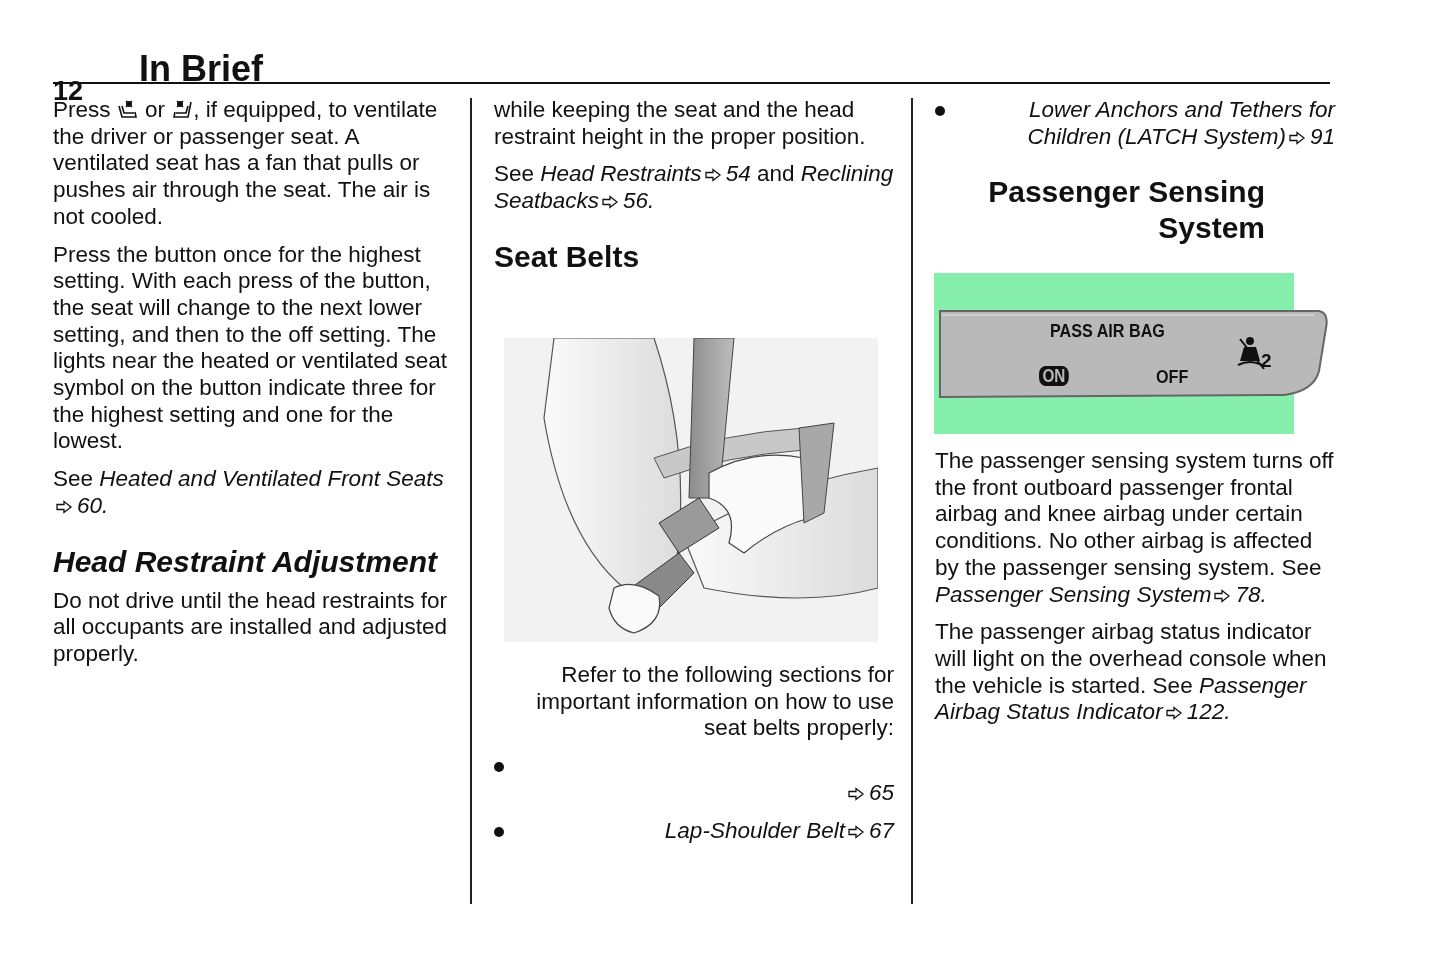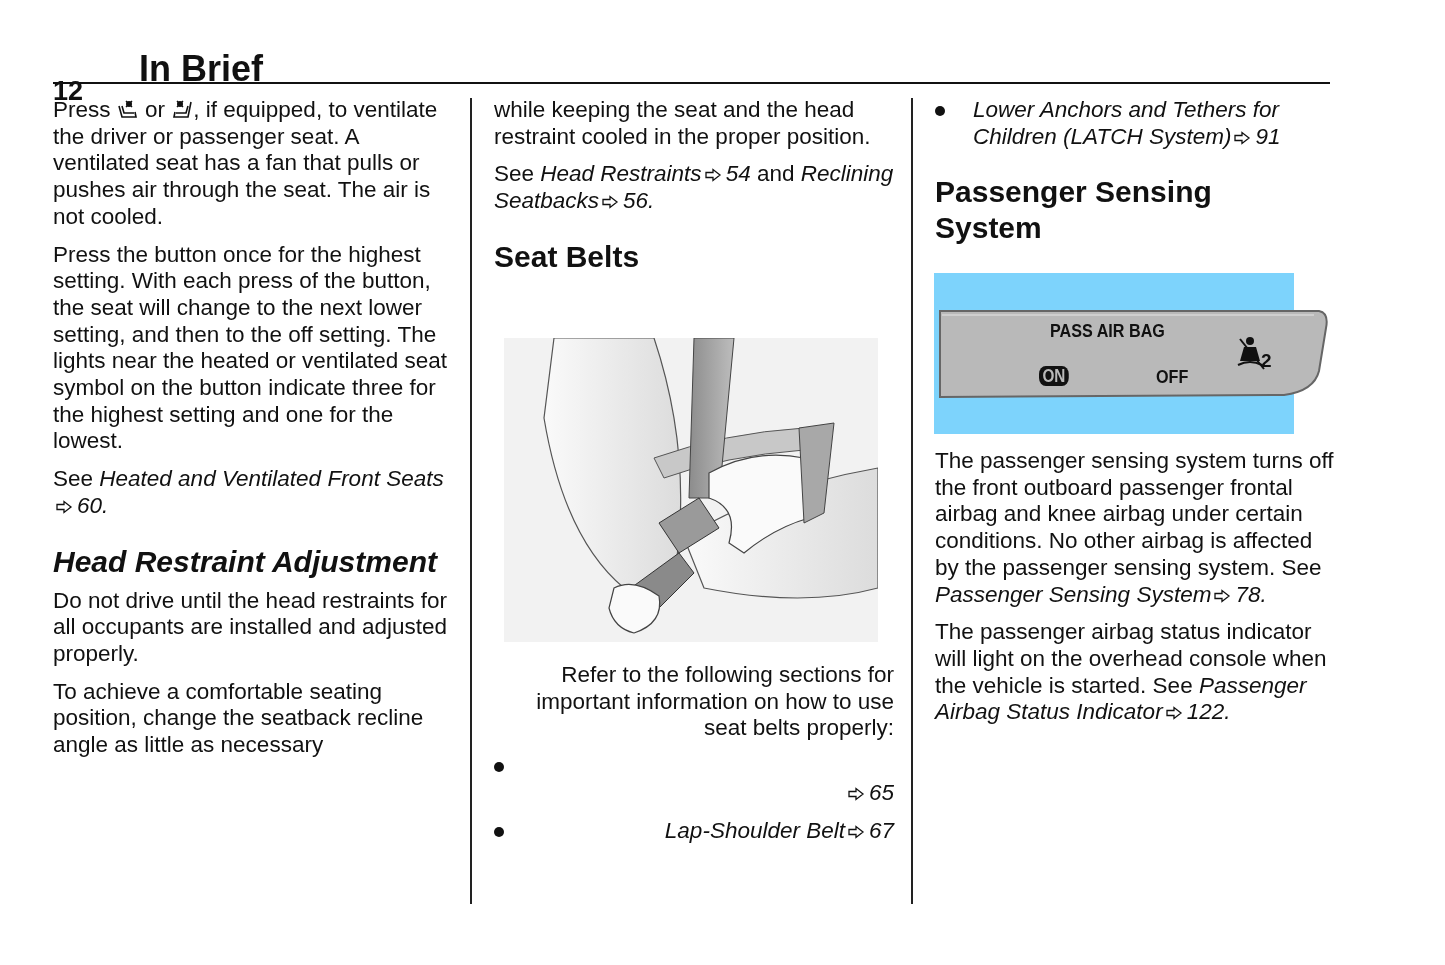--- a/index.html
+++ b/index.html
@@ -14,21 +14,21 @@
     .col { position: absolute; top: 97px; font-size: 22.5px; line-height: 26.7px; }
     .col p { margin: 0 0 11px 0; }
     .col i { font-style: italic; }
     .col h2 { font-size: 30px; line-height: 36px; margin: 0; font-weight: bold; }
     .xref { display: inline-block; width: 18px; height: 14px; vertical-align: -1px; margin: 0 4px 0 2px; }
     ul.bl { list-style: none; margin: 0; padding: 0; }
     ul.bl li { position: relative; padding-left: 38px; margin-bottom: 11px; font-style: italic; }
     ul.bl li .dot { position: absolute; left: 0; top: 9px; width: 10px; height: 10px; border-radius: 50%; background: #111; }
     .seat-ico { display: inline-block; width: 22px; height: 22px; vertical-align: -3px; }
     .illus { position: absolute; left: 504px; top: 338px; width: 374px; height: 304px; background: #f1f1f1; }
-    .panelbox { position: absolute; left: 934px; top: 273px; width: 360px; height: 161px; background: #7dd3fc; }
+    .panelbox { position: absolute; left: 934px; top: 273px; width: 360px; height: 161px; background: #86efac; }
   </style>
 </head>
 <body>
 
 <div class="header">
   <span class="pg">12</span>
   <span class="sec">In Brief</span>
 </div>
 
 <div class="divider" style="left:470px"></div>
@@ -47,25 +47,24 @@
       </svg><span>, if equipped, to ventilate the driver or passenger seat. A ventilated seat has a fan that pulls or pushes air through the seat. The air is not cooled.</span>
   </p>
   <p>Press the button once for the highest setting. With each press of the button, the seat will change to the next lower setting, and then to the off setting. The lights near the heated or ventilated seat symbol on the button indicate three for the highest setting and one for the lowest.</p>
   <p>
     <span>See </span><i>Heated and Ventilated Front Seats</i><svg class="xref" viewBox="0 0 18 14">
         <path d="M2 4.5 H9 V1.5 L16 7 L9 12.5 V9.5 H2 Z" fill="none" stroke="#111" stroke-width="1.3"></path>
       </svg><i>60</i><i>.</i>
   </p>
   <h2 style="margin-top:24px; margin-bottom:8px;font-style:italic;">Head Restraint Adjustment</h2>
   <p>Do not drive until the head restraints for all occupants are installed and adjusted properly.</p>
-  <p>To achieve a comfortable seating position, change the seatback recline angle as little as necessary</p>
 </div>
 
 <div class="col" style="left:494px; width:400px;">
-  <p>while keeping the seat and the head restraint cooled in the proper position.</p>
+  <p>while keeping the seat and the head restraint height in the proper position.</p>
   <p>
     <span>See </span><i>Head Restraints</i><svg class="xref" viewBox="0 0 18 14">
         <path d="M2 4.5 H9 V1.5 L16 7 L9 12.5 V9.5 H2 Z" fill="none" stroke="#111" stroke-width="1.3"></path>
       </svg><i>54</i><span> and </span><i>Reclining Seatbacks</i><svg class="xref" viewBox="0 0 18 14">
         <path d="M2 4.5 H9 V1.5 L16 7 L9 12.5 V9.5 H2 Z" fill="none" stroke="#111" stroke-width="1.3"></path>
       </svg><i>56</i><i>.</i>
   </p>
   <h2 style="margin-top:24px;">Seat Belts</h2>
 </div>
 
@@ -99,21 +98,21 @@
   <ul class="bl">
     <li><span class="dot"></span><br><svg class="xref" style="margin-left:0" viewBox="0 0 18 14">
           <path d="M2 4.5 H9 V1.5 L16 7 L9 12.5 V9.5 H2 Z" fill="none" stroke="#111" stroke-width="1.3"></path>
         </svg><span>65</span></li>
     <li><span class="dot"></span><span>Lap-Shoulder Belt</span><svg class="xref" viewBox="0 0 18 14">
           <path d="M2 4.5 H9 V1.5 L16 7 L9 12.5 V9.5 H2 Z" fill="none" stroke="#111" stroke-width="1.3"></path>
         </svg><span>67</span></li>
   </ul>
 </div>
 
-<div class="col" style="left:935px; width:400px;">
+<div class="col" style="left:935px; width:400px;text-align:right;">
   <ul class="bl">
     <li><span class="dot"></span><span>Lower Anchors and Tethers for Children (LATCH System)</span><svg class="xref" viewBox="0 0 18 14">
           <path d="M2 4.5 H9 V1.5 L16 7 L9 12.5 V9.5 H2 Z" fill="none" stroke="#111" stroke-width="1.3"></path>
         </svg><span>91</span></li>
   </ul>
   <h2 style="margin-top:24px; width:330px;">Passenger Sensing System</h2>
 </div>
 
 <div class="panelbox">
   <svg width="396" height="161" viewBox="0 0 396 161">

